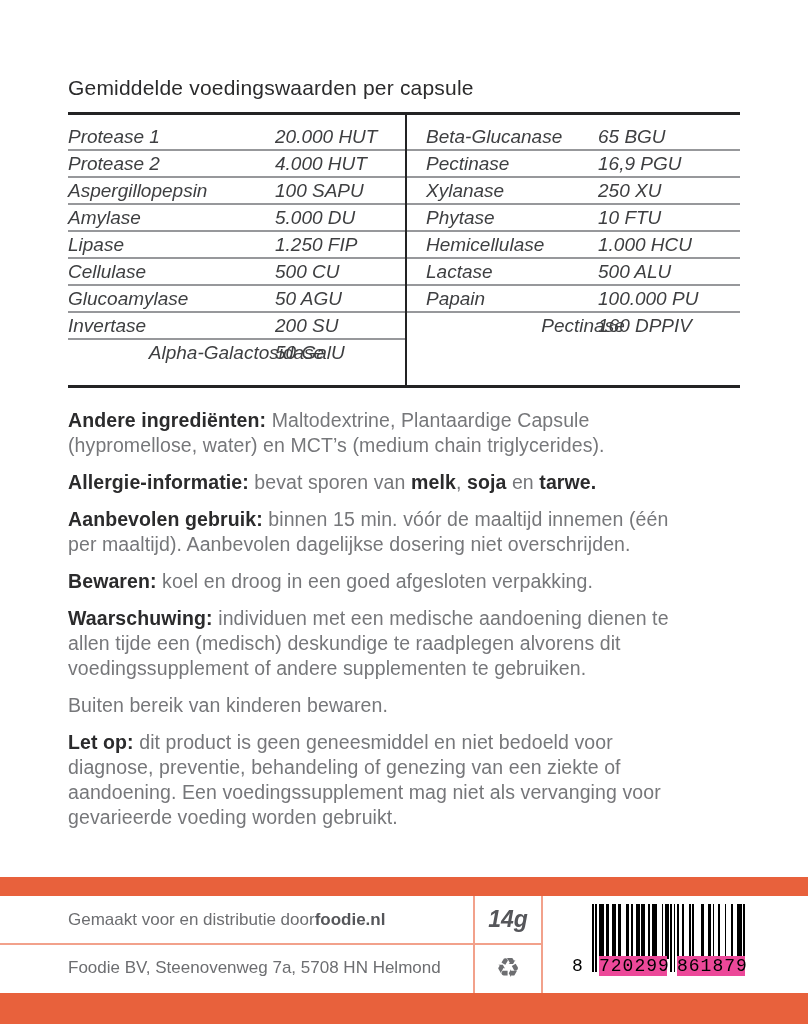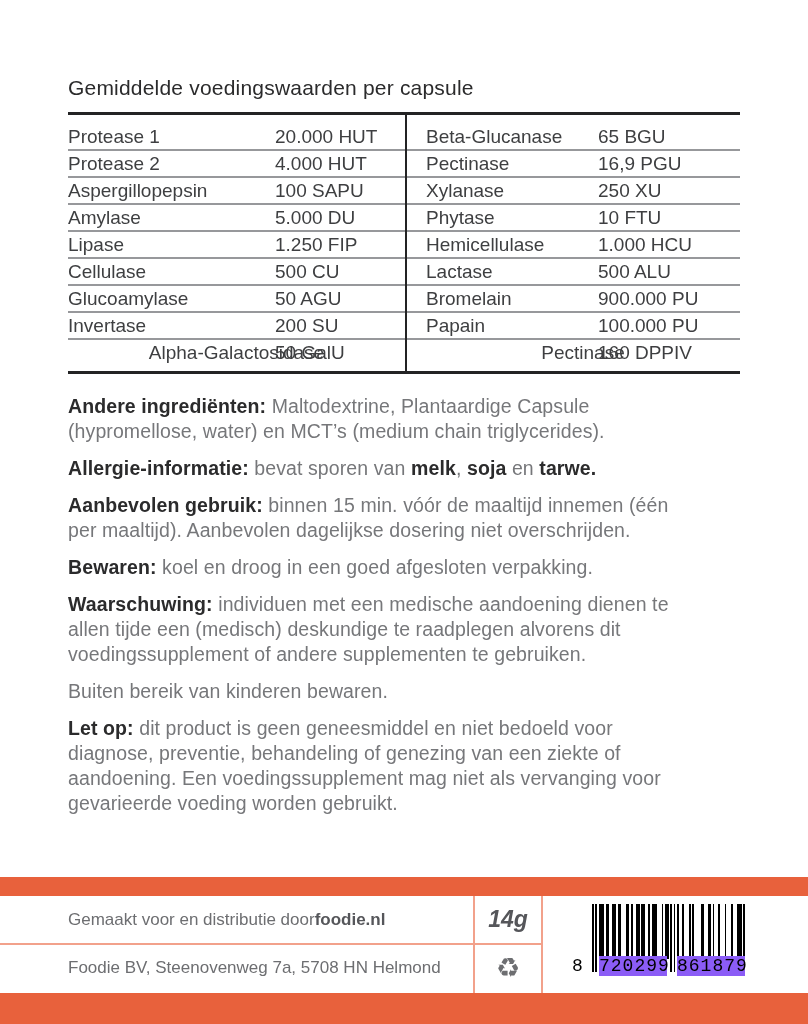--- a/index.html
+++ b/index.html
@@ -3,21 +3,21 @@
 <meta charset="utf-8">
 <style>
   html,body{margin:0;padding:0;background:#fff;}
   .page{position:relative;width:808px;height:1024px;background:#fff;overflow:hidden;
         font-family:"Liberation Sans", sans-serif;}
   .content{position:absolute;left:68px;top:76px;width:672px;}
   .title{font-size:21px;line-height:24px;font-weight:400;color:var(--heading-ink,#2b2b2c);
          margin:0 0 12px 0;letter-spacing:.2px;}
   
   .enzyme-table{display:flex;border-top:3px solid #232324;border-bottom:3px solid #232324;width:672px;}
-  .half{box-sizing:border-box;padding:9px 0 6px 0;}
+  .half{box-sizing:border-box;padding:9px 0 20px 0;font-style:italic;}
   .half.left{width:337px;}
   .half.right{width:335px;border-left:2px solid #232324;}
   .trow{position:relative;height:25px;display:flex;align-items:center;
         border-bottom:2px solid #97989b;font-size:19px;color:var(--table-ink,#3e3f41);}
   .trow.last{border-bottom:none;justify-content:center;}
   .tname{white-space:nowrap;}
   .half.right .tname{margin-left:19px;}
   .tval{position:absolute;white-space:nowrap;}
   .half.left .tval{left:207px;}
   .half.right .tval{left:191px;}
@@ -41,21 +41,21 @@
   .cell.addr{top:49px;height:46px;}
   .cell.made b{color:var(--footer-dark,#55565a);font-weight:700;}
   .weight{position:absolute;left:475px;top:0;width:66px;height:47px;display:flex;
           align-items:center;justify-content:center;font-size:23px;font-weight:700;
           color:var(--footer-dark,#55565a);font-style:italic;}
   .recycle{position:absolute;left:475px;top:49px;width:66px;height:46px;display:flex;
            align-items:center;justify-content:center;font-size:27px;color:var(--footer-gray,#6d6e71);}
   .barcode{position:absolute;left:572px;top:8px;width:184px;height:80px;}
   .barcode svg{position:absolute;left:20px;top:0;}
   .bc-digit{position:absolute;top:52px;font-family:"Liberation Mono", monospace;
-            font-size:18px;color:#000;background:#8b5cf6;letter-spacing:1px;}
+            font-size:18px;color:#000;background:#ec4899;letter-spacing:1px;}
   .bc-d0{left:0;width:15px;background:transparent;}
   .bc-d1{left:27px;width:68px;text-align:center;}
   .bc-d2{left:105px;width:68px;text-align:center;}
 </style>
 </head>
 <body>
 
 <div class="page">
   <div class="content">
     <h1 class="title">Gemiddelde voedingswaarden per capsule</h1>
@@ -115,24 +115,20 @@
             <span class="tname">Phytase</span>
             <span class="tval">10 FTU</span>
           </div>
           <div class="trow">
             <span class="tname">Hemicellulase</span>
             <span class="tval">1.000 HCU</span>
           </div>
           <div class="trow">
             <span class="tname">Lactase</span>
             <span class="tval">500 ALU</span>
-          </div>
-          <div class="trow">
-            <span class="tname">Bromelain</span>
-            <span class="tval">900.000 PU</span>
           </div>
           <div class="trow">
             <span class="tname">Papain</span>
             <span class="tval">100.000 PU</span>
           </div>
           <div class="trow last">
             <span class="tname">Pectinase</span>
             <span class="tval">160 DPPIV</span>
           </div>
         </div>

